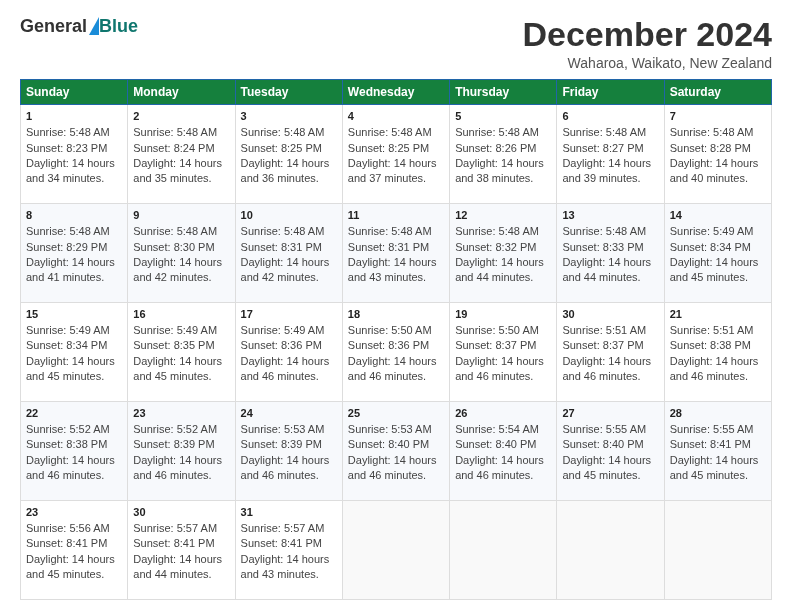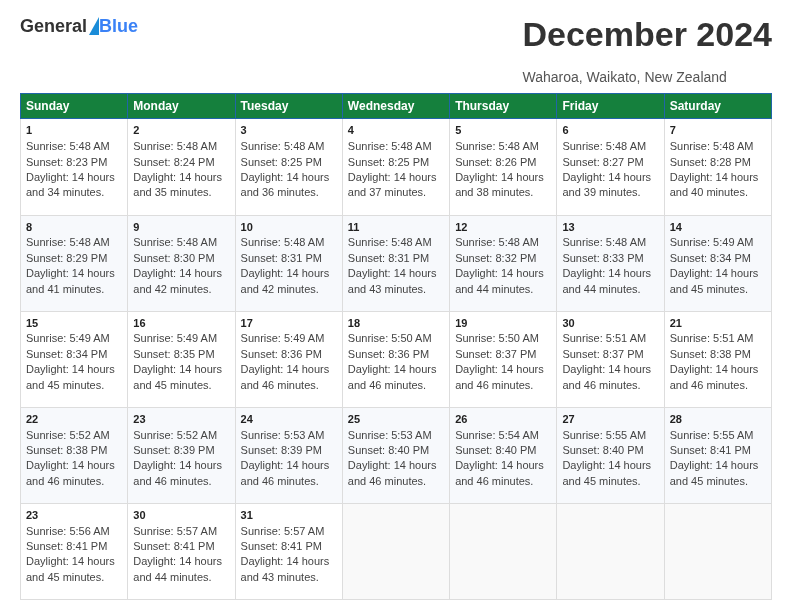--- a/index.html
+++ b/index.html
@@ -33,43 +33,44 @@
       align-items: center;
     }
     .logo-general {
       font-size: 18px;
       font-weight: bold;
       color: #333;
     }
     .logo-blue {
       font-size: 18px;
       font-weight: bold;
-      color: #3b82f6;
+      color: #0f766e;
     }
     .logo-triangle {
       width: 0;
       height: 0;
       border-left: 10px solid transparent;
       border-right: 0px solid transparent;
       border-bottom: 18px solid #1a8cd8;
       margin-left: 2px;
       margin-bottom: 2px;
     }
     .title-area {
+      text-align: right;
     }
     .month-title {
       font-size: 34px;
       font-weight: bold;
       color: #333;
       line-height: 1.1;
     }
     .location-title {
       font-size: 14px;
       color: #555;
-      margin-top: 16px;
+      margin-top: 2px;
     }
     .calendar {
       flex: 1;
       border-collapse: collapse;
       width: 100%;
       font-size: 9.5px;
       border: 1px solid #ccc;
     }
     .calendar th {
       background-color: #15803d;

